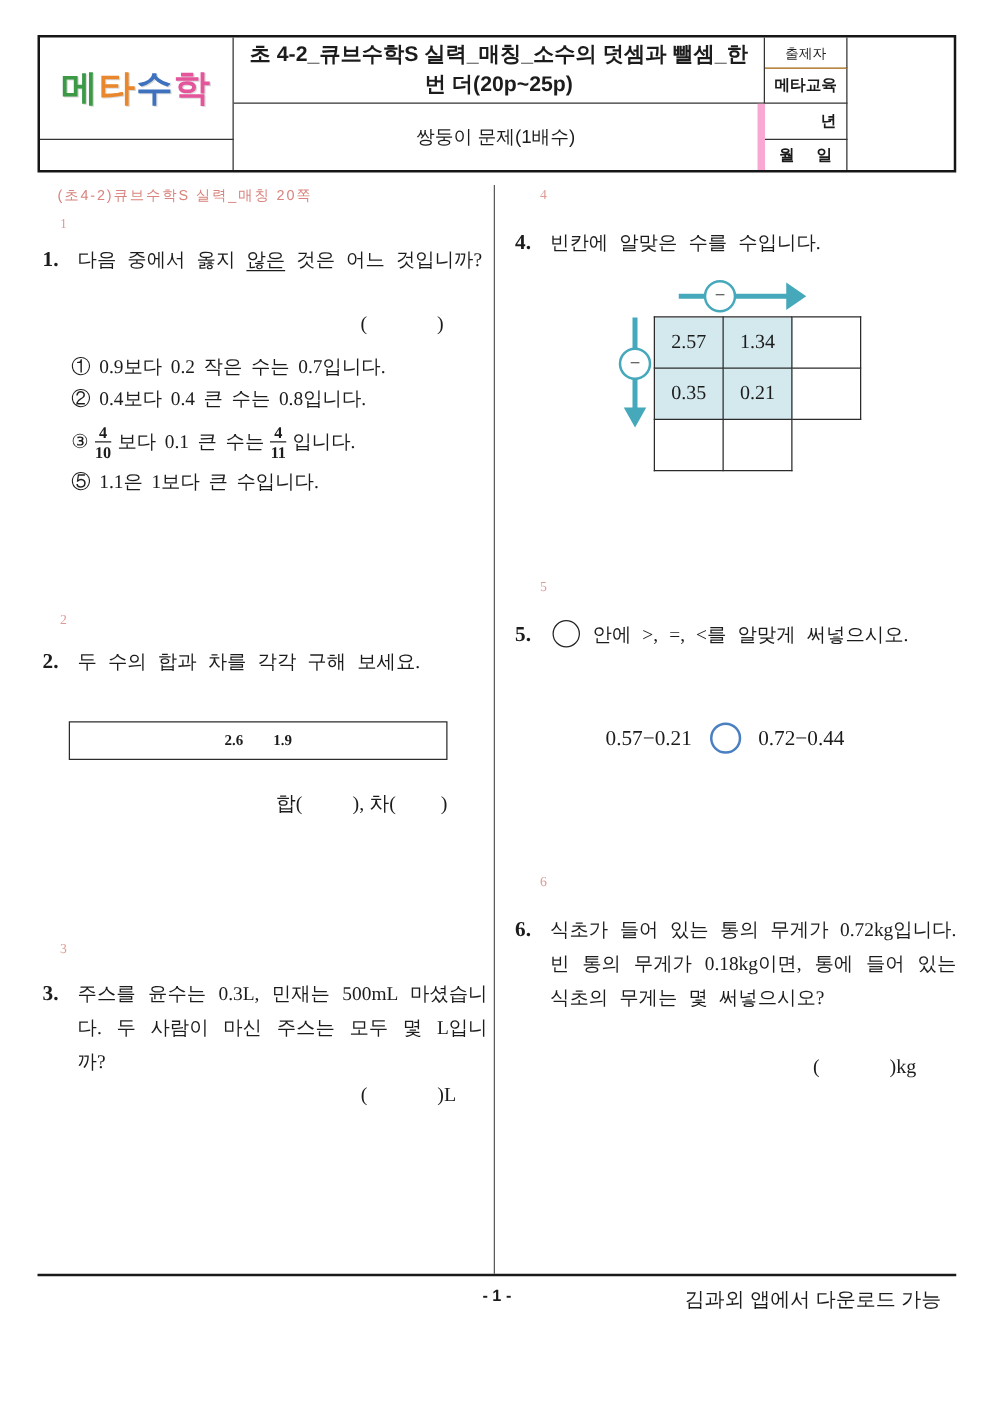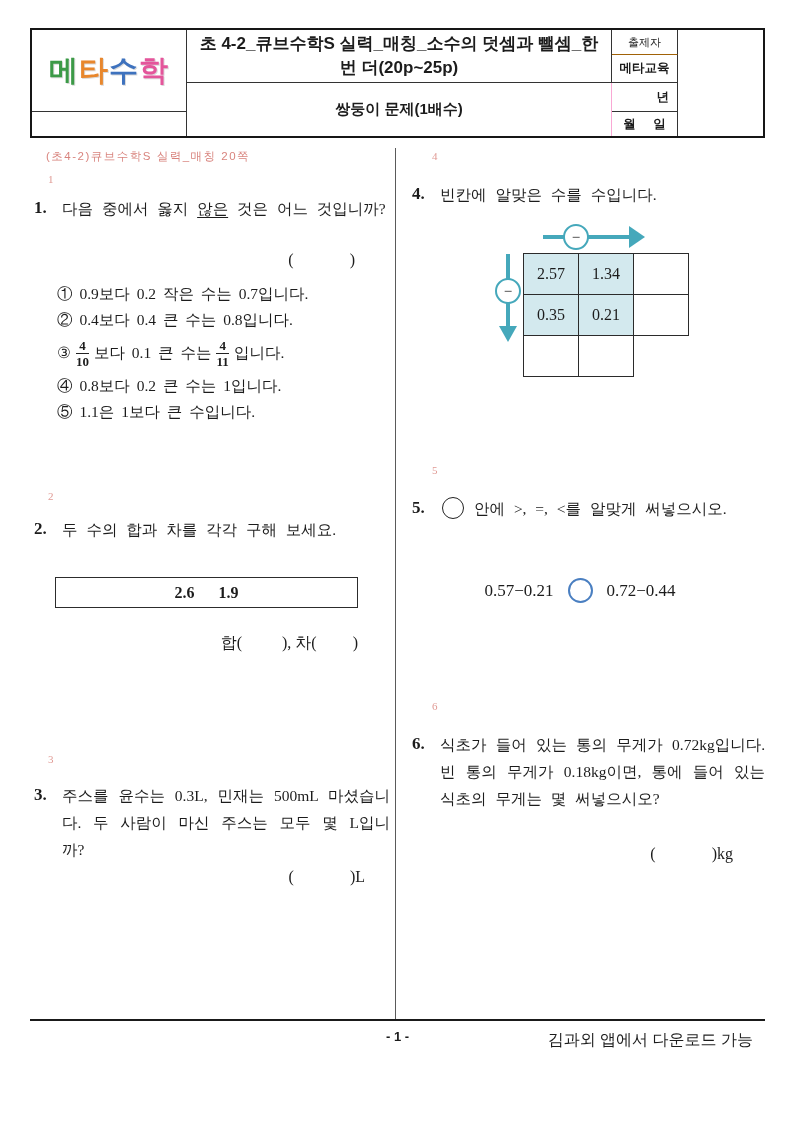--- a/index.html
+++ b/index.html
@@ -12,21 +12,21 @@
   .hdr{position:absolute;left:30px;top:28px;width:735px;height:110px;
        border:2px solid #161616;display:grid;
        grid-template-columns:155px 425px 66px 1fr;
        grid-template-rows:25px 28px 29px 1fr;box-sizing:border-box;background:#fff;}
   .hdr > div{box-sizing:border-box;display:flex;align-items:center;justify-content:center;}
   .h-logo{grid-area:1/1/4/2;border-right:1px solid #333;border-bottom:1px solid #333;}
   .h-logo-empty{grid-area:4/1/5/2;border-right:1px solid #333;}
   .h-title{grid-area:1/2/3/3;border-right:1px solid #333;border-bottom:1px solid #333;
            font-weight:bold;font-size:17px;line-height:24px;text-align:center;
            word-break:keep-all;padding:16px 6px;}
-  .h-sub{grid-area:3/2/5/3;border-right:1px solid #f9a8d4;font-weight:bold;font-size:15px;}
+  .h-sub{grid-area:3/2/5/3;border-right:6px solid #f9a8d4;font-weight:normal;font-size:15px;}
   .h-f1{grid-area:1/3/2/4;border-right:1px solid #333;border-bottom:1px solid #a16207;font-size:11px;font-weight:normal;}
   .h-f2{grid-area:2/3/3/4;border-right:1px solid #333;border-bottom:1px solid #333;font-size:12.5px;font-weight:bold;}
   .h-f3{grid-area:3/3/4/4;border-right:1px solid #333;border-bottom:1px solid #333;font-size:12.5px;font-weight:bold;
         justify-content:flex-end !important;padding-right:8px;}
   .h-f4{grid-area:4/3/5/4;border-right:1px solid #333;font-size:12.5px;font-weight:bold;word-spacing:14px;}
   .h-blank{grid-area:1/4/5/5;}
   .logo{font-size:29px;font-weight:800;letter-spacing:1px;
         font-family:"Liberation Sans","DejaVu Sans",sans-serif;
         text-shadow:1px 1px 0 rgba(150,150,150,.35);}
 
@@ -51,21 +51,21 @@
   .choices{position:absolute;left:57px;top:281px;width:332px;font-size:15.5px;word-spacing:3px;}
   .choices .cline{line-height:26px;}
   .c3row{display:flex;align-items:center;height:40px;}
   .frac{display:inline-flex;flex-direction:column;align-items:center;
         font-size:13px;line-height:15px;margin:0 5px;font-weight:600;}
   .frac .fn{border-bottom:1px solid #222;padding:0 3px;}
 
   
   .numbox{position:absolute;left:55px;top:577px;width:303px;height:31px;border:1.5px solid #2c2c2c;
           box-sizing:border-box;display:flex;align-items:center;justify-content:center;gap:24px;
-          font-size:16px;font-weight:600;}
+          font-size:12px;font-weight:600;}
 
   
   .diagram{position:absolute;left:410px;top:224px;width:300px;height:160px;}
   .diagram .el{position:absolute;}
   .hline{left:133px;top:11px;width:88px;height:4px;background:#45A8BB;}
   .harrow{left:219px;top:2px;width:0;height:0;border-left:16px solid #45A8BB;
           border-top:11px solid transparent;border-bottom:11px solid transparent;}
   .vline{left:96px;top:30px;width:4px;height:74px;background:#45A8BB;}
   .varrow{left:89px;top:102px;width:0;height:0;border-top:16px solid #45A8BB;
           border-left:9px solid transparent;border-right:9px solid transparent;}
@@ -130,21 +130,20 @@
         <span class="fn">4</span>
         <span class="fd">10</span>
       </span>
       <span>보다 0.1 큰 수는</span>
       <span class="frac">
         <span class="fn">4</span>
         <span class="fd">11</span>
       </span>
       <span>입니다.</span>
     </div>
-    <div class="cline">④ 0.8보다 0.2 큰 수는 1입니다.</div>
     <div class="cline">⑤ 1.1은 1보다 큰 수입니다.</div>
   </div>
 
   <div class="tag" style="left:48px;top:490px;">2</div>
   <div class="prob" style="left:34px;top:516px;width:356px;">
     <span class="pnum">2.</span>
     <div class="ptxt">두 수의 합과 차를 각각 구해 보세요.</div>
   </div>
   <div class="numbox">
     <span>2.6</span>

